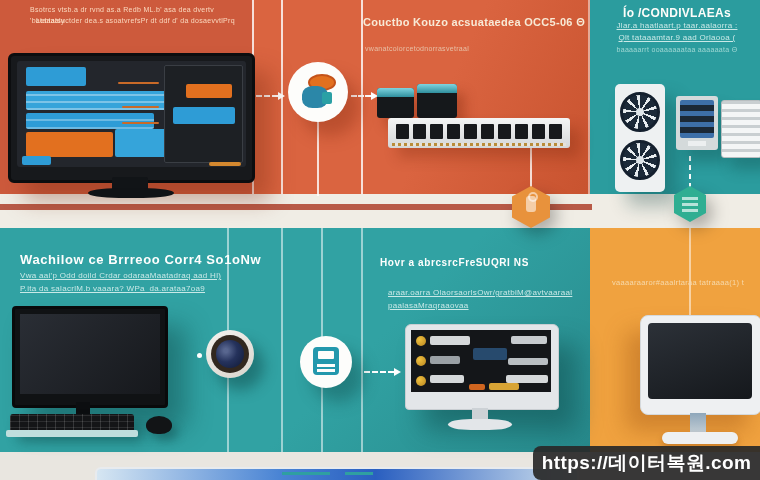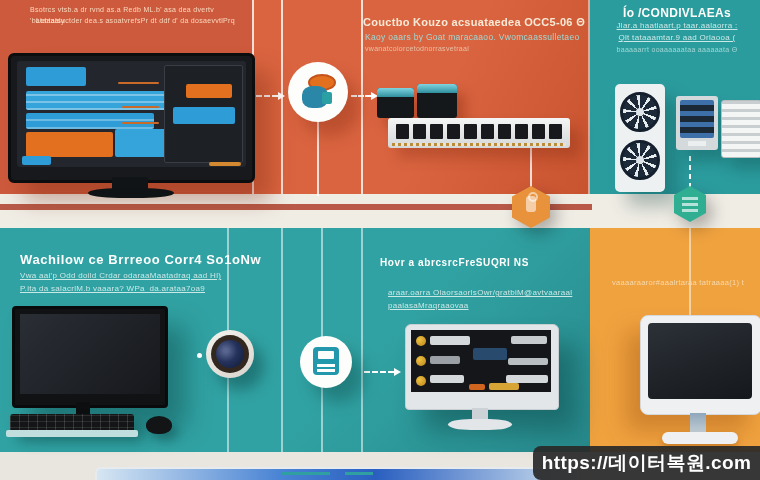--- a/index.html
+++ b/index.html
@@ -133,21 +133,20 @@
   <div class="abs vline" style="left:361px;top:228px;height:224px;opacity:.65"></div>
   <div class="abs vline" style="left:689px;top:228px;height:88px;opacity:.65"></div>
   <div class="abs arrow" style="left:256px;top:95px;width:22px"></div>
   <div class="abs arrow" style="left:351px;top:95px;width:20px"></div>
   <div class="abs arrow" style="left:364px;top:371px;width:30px"></div>
 
   <div class="abs txt tiny" style="left:30px;top:5px;width:215px">Bsotrcs vtsb.a dr rvnd as.a Redb ML.b' asa dea dvertv 'bataaaaly</div>
   <div class="abs txt tiny" style="left:36px;top:16px;width:205px">Lebtatsuctder dea.s asoatvrefsPr dt ddf d' da dosaevvtlPrq</div>
 
   <div class="abs txt h-cream" style="left:363px;top:14px;width:225px">Couctbo Kouzo acsuataedea OCC5-06 Θ</div>
-  <div class="abs txt b-teal" style="left:365px;top:31px;width:220px">Kaoy oaars by Goat maracaaoo. Vwomcaassulletaeo</div>
   <div class="abs txt b-sand" style="left:365px;top:44px;width:220px;font-size:7px">vwanatcoiorcetodnorrasvetraal</div>
 
   <div class="abs txt h-cream" style="left:598px;top:4px;width:158px;text-align:center;color:#fdfdfa;font-size:12px">Ío /CONDIVLAEAs</div>
   <div class="abs txt b-light" style="left:598px;top:20px;width:158px;text-align:center;font-size:8px">Jlar.a haatlaart.p taar.aalaorra :</div>
   <div class="abs txt b-light" style="left:598px;top:32px;width:158px;text-align:center;font-size:8px">Qlt tataaamtar.9 aad Orlaooa (</div>
   <div class="abs txt b-teal" style="left:598px;top:45px;width:158px;text-align:center;font-size:7px">baaaaarrt ooaaaaaataa aaaaaata Θ</div>
 
   <div class="abs txt h-white" style="left:20px;top:250px;width:310px">Wachilow ce Brrreoo Corr4 So1oNw</div>
   <div class="abs txt b-light" style="left:20px;top:270px;width:300px;font-size:8px">Vwa aai'p Odd doild Crdar odaraaMaatadraq aad Hl)</div>
   <div class="abs txt b-light" style="left:20px;top:283px;width:300px;font-size:8px">P.ita da salacrlM.b vaaara? WPa_da.arataa7oa9</div>

